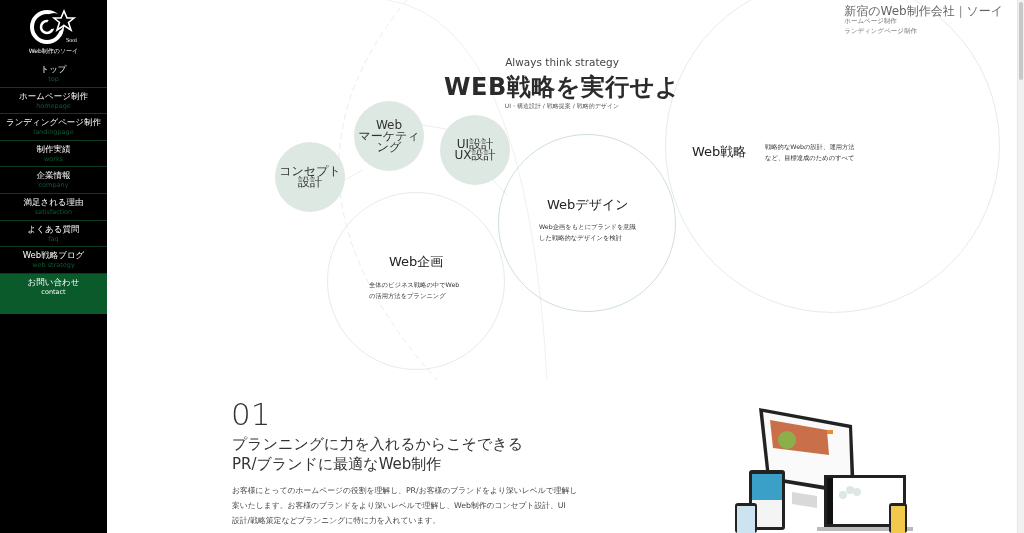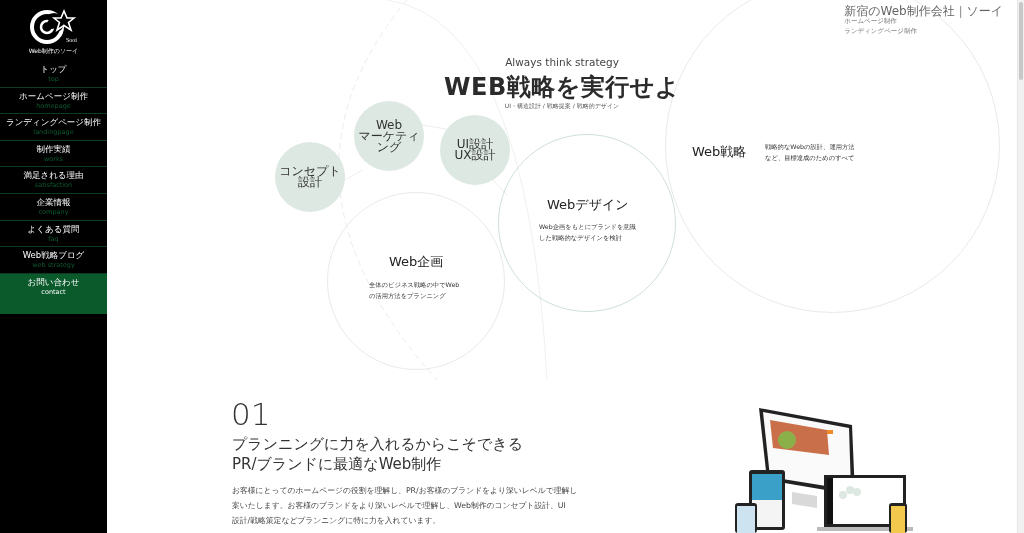--- a/index.html
+++ b/index.html
@@ -59,26 +59,26 @@
       </a>
     <a class="nav-item">
         <span class="jp">ランディングページ制作</span>
         <span class="en">landingpage</span>
       </a>
     <a class="nav-item">
         <span class="jp">制作実績</span>
         <span class="en">works</span>
       </a>
     <a class="nav-item">
+        <span class="jp">企業情報</span>
+        <span class="en">company</span>
+      </a>
+    <a class="nav-item">
         <span class="jp">満足される理由</span>
         <span class="en">satisfaction</span>
-      </a>
-    <a class="nav-item">
-        <span class="jp">企業情報</span>
-        <span class="en">company</span>
       </a>
     <a class="nav-item">
         <span class="jp">よくある質問</span>
         <span class="en">faq</span>
       </a>
     <a class="nav-item">
         <span class="jp">Web戦略ブログ</span>
         <span class="en">web strategy</span>
       </a>
     <a class="nav-item contact">

